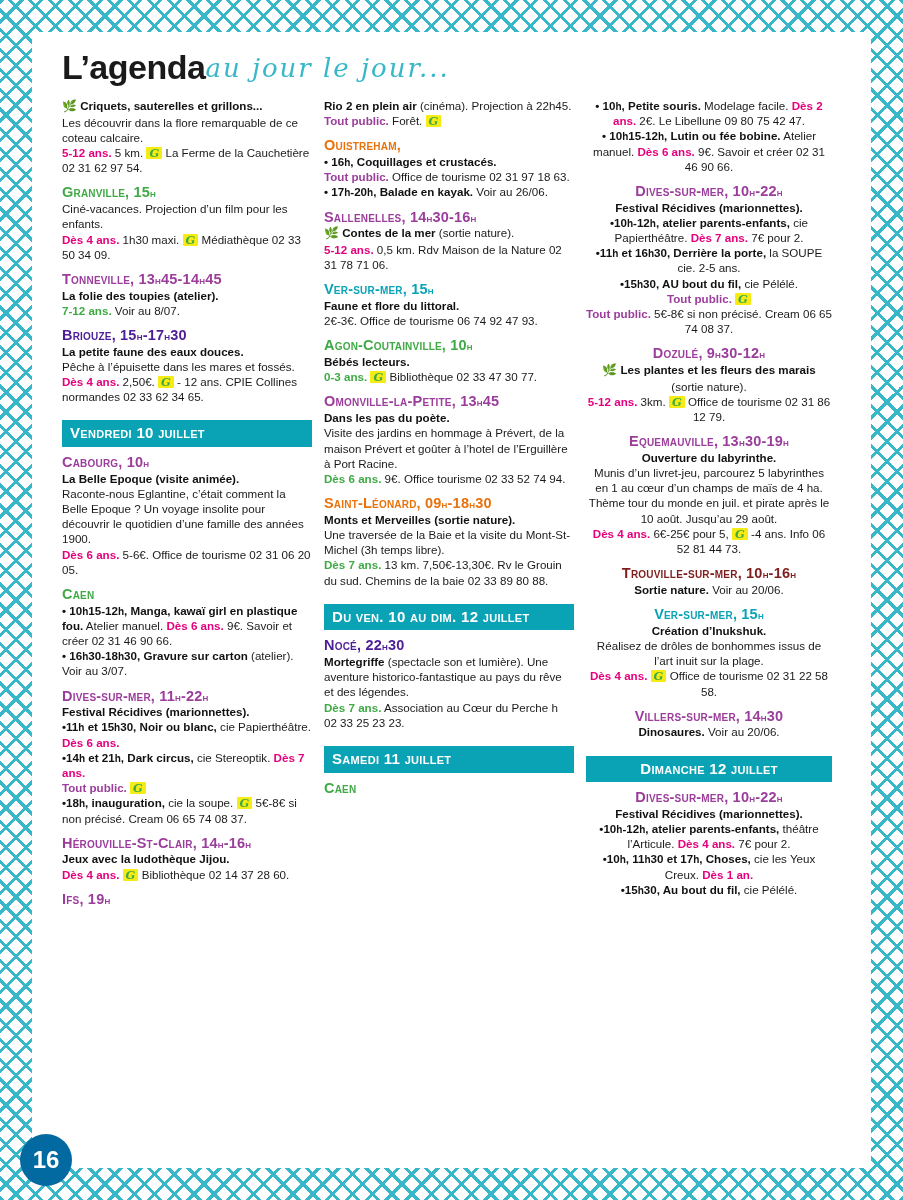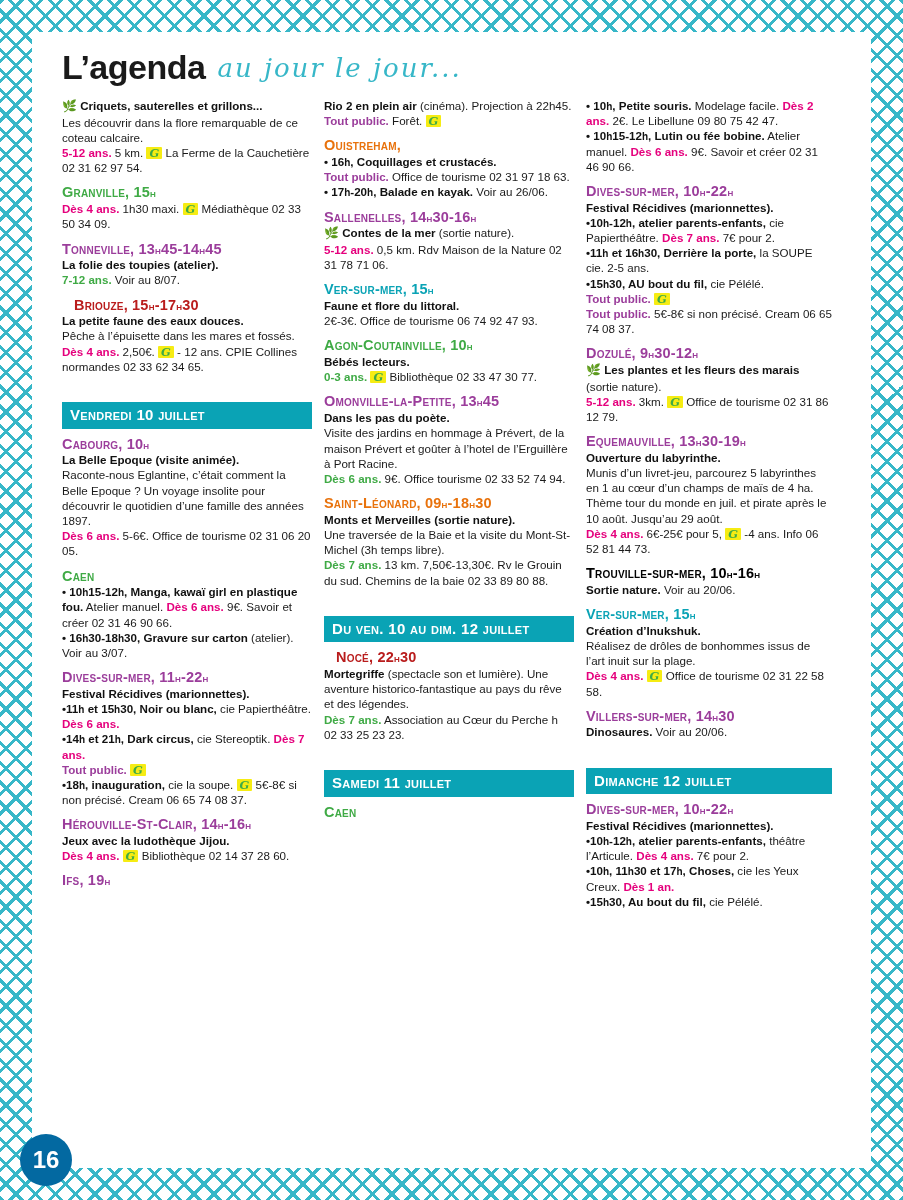--- a/index.html
+++ b/index.html
@@ -20,49 +20,49 @@
       #ffffff;
   }
   .border-inner {
     position:absolute; left:32px; top:32px; width:839px; height:1136px;
     background:#ffffff;
   }
   .page {
     position:absolute; left:62px; top:50px; width:790px; height:1110px;
   }
   
-  .title-row { display:flex; align-items:flex-end; gap:12px; margin-bottom:14px;}
+  .title-row { display:flex; align-items:flex-end; gap:0; margin-bottom:14px;}
   .title-main {
     font-size:34px; font-weight:bold; color:#1a1a1a; letter-spacing:-0.5px;
     line-height:1;
   }
   .title-script {
     font-family:"DejaVu Serif", serif;
     font-style:italic; font-size:26px; color:#37b7c8;
     letter-spacing:2px; line-height:1; padding-bottom:3px;
   }
   .cols { display:flex; gap:12px; }
   .col { width:250px; font-size:11.6px; color:#1a1a1a; line-height:1.31; }
   .col.mid { width:250px; }
-  .col.right { width:246px; }
+  .col.right { width:246px;text-align:center; }
 
   .ev { margin-bottom:9px; }
   .city {
     font-variant: small-caps;
     font-size:14.5px;
     font-weight:bold;
     letter-spacing:0.2px;
     line-height:1.15;
   }
   .city .h { font-size:11px; }
   .c-purple { color:#9b3d9b; }
   .c-green  { color:#3faa45; }
-  .c-pink   { color:#b91c1c;margin-left:12px; }
+  .c-pink   { color:#4c1d95; }
   .c-teal   { color:#0aa3b5; }
-  .c-blue   { color:#000000; }
+  .c-blue   { color:#7f1d1d; }
   .c-orange { color:#e8720c; }
   .lead { font-weight:bold; color:#111; }
   .age-green { color:#3faa45; font-weight:bold; }
   .age-pink  { color:#e5007d; font-weight:bold; }
   .tp { color:#9b3d9b; font-weight:bold; }
   .g-badge {
     display:inline-block;
     background:#f6ec13;
     color:#3faa45;
     font-weight:bold;
@@ -74,21 +74,21 @@
     border-radius:1px;
   }
   .leaf { color:#3faa45; font-size:12px; }
   .daybar {
     background:#0aa3b5;
     color:#ffffff;
     font-variant:small-caps;
     font-weight:bold;
     font-size:15px;
     padding:3px 8px 4px;
-    margin:28px 0 7px;
+    margin:16px 0 7px;
     letter-spacing:0.3px;
   }
   p { margin:0; }
   .pagenum {
     position:absolute; left:20px; bottom:14px;
     width:52px; height:52px; border-radius:50%;
     background:#0369a1; color:#ffffff;
     font-size:24px; font-weight:bold;
     display:flex; align-items:center; justify-content:center;
   }
@@ -108,38 +108,39 @@
 
   <div class="cols">
     <div class="col left" id="col-left">
         <div class="ev">
           <p><span class="leaf">🌿</span> <span class="lead">Criquets, sauterelles et grillons...</span></p>
           <p>Les découvrir dans la flore remarquable de ce coteau calcaire.</p>
           <p><span class="age-pink">5-12 ans.</span> 5 km. <span class="g-badge">G</span> La Ferme de la Cauchetière 02 31 62 97 54.</p>
         </div>
         <div class="ev">
           <div class="city c-green">Granville, 15<span class="h">h</span></div>
+          <p>Ciné-vacances. Projection d’un film pour les enfants.</p>
           <p><span class="age-pink">Dès 4 ans.</span> 1h30 maxi. <span class="g-badge">G</span> Médiathèque 02 33 50 34 09.</p>
         </div>
         <div class="ev">
           <div class="city c-purple">Tonneville, 13<span class="h">h</span>45-14<span class="h">h</span>45</div>
           <p><span class="lead">La folie des toupies (atelier).</span></p>
           <p><span class="age-green">7-12 ans.</span> Voir au 8/07.</p>
         </div>
         <div class="ev">
           <div class="city c-pink">Briouze, 15<span class="h">h</span>-17<span class="h">h</span>30</div>
           <p><span class="lead">La petite faune des eaux douces.</span></p>
           <p>Pêche à l’épuisette dans les mares et fossés.</p>
           <p><span class="age-pink">Dès 4 ans.</span> 2,50€. <span class="g-badge">G</span> - 12 ans. CPIE Collines normandes 02 33 62 34 65.</p>
         </div>
         <div class="daybar">Vendredi 10 juillet</div>
         <div class="ev">
           <div class="city c-purple">Cabourg, 10<span class="h">h</span></div>
           <p><span class="lead">La Belle Epoque (visite animée).</span></p>
-          <p>Raconte-nous Eglantine, c’était comment la Belle Epoque ? Un voyage insolite pour découvrir le quotidien d’une famille des années 1897.</p>
+          <p>Raconte-nous Eglantine, c’était comment la Belle Epoque ? Un voyage insolite pour découvrir le quotidien d’une famille des années 1900.</p>
           <p><span class="age-pink">Dès 6 ans.</span> 5-6€. Office de tourisme 02 31 06 20 05.</p>
         </div>
         <div class="ev">
           <div class="city c-green">Caen</div>
           <p><span class="lead">• 10<span style="font-size:10px">h</span>15-12<span style="font-size:10px">h</span>,</span><span class="lead"> Manga, kawaï girl en plastique fou.</span> Atelier manuel. <span class="age-pink">Dès 6 ans.</span> 9€. Savoir et créer 02 31 46 90 66.</p>
           <p><span class="lead">• 16<span style="font-size:10px">h</span>30-18<span style="font-size:10px">h</span>30,</span><span class="lead"> Gravure sur carton</span> (atelier). Voir au 3/07.</p>
         </div>
         <div class="ev">
           <div class="city c-purple">Dives-sur-mer, 11<span class="h">h</span>-22<span class="h">h</span></div>
           <p><span class="lead">Festival Récidives (marionnettes).</span></p>

